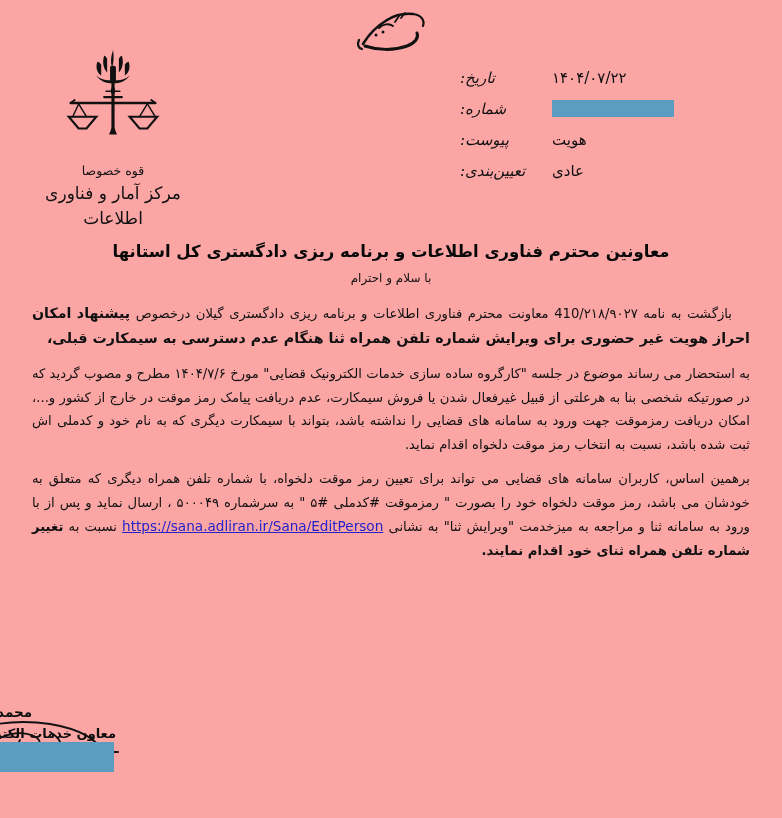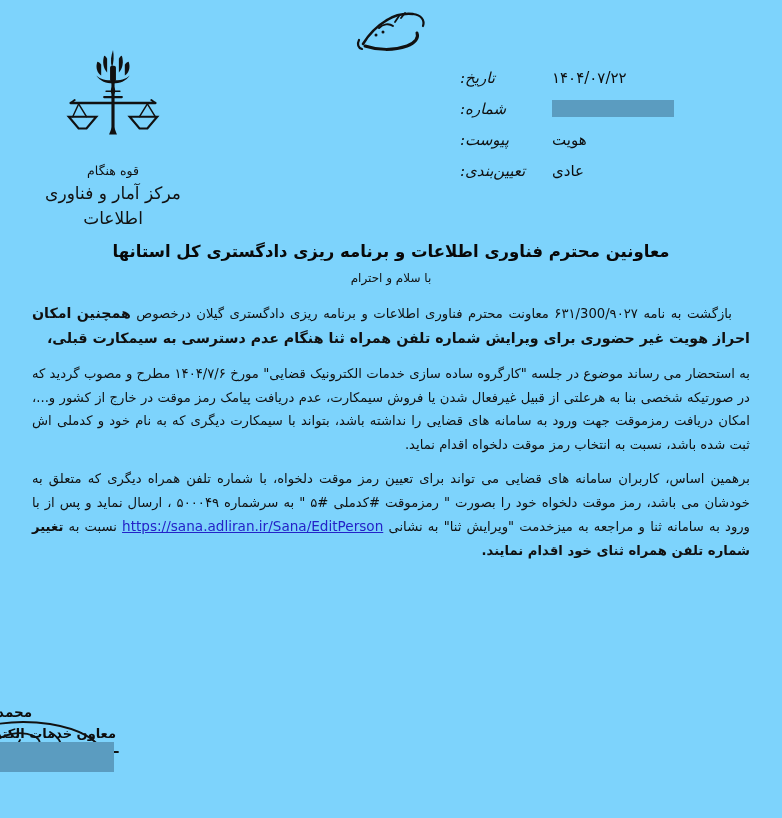--- a/index.html
+++ b/index.html
@@ -14,21 +14,21 @@
     position: relative;
     overflow: hidden;
     font-family: "DejaVu Sans", "Liberation Sans", sans-serif;
     color: #111111;
     direction: rtl;
   }
 
   .page {
     position: absolute;
     inset: 0;
-    background: #7dd3fc;
+    background: #fca5a5;
   }
 
   
   .bismillah {
     position: absolute;
     top: 4px;
     left: 0;
     right: 0;
     text-align: center;
     height: 58px;
@@ -270,33 +270,33 @@
         <path d="M20 72 L48 72 L38 84 L30 84 Z" stroke-width="2.2"></path>
         <path d="M82 72 L110 72 L100 84 L92 84 Z" stroke-width="2.2"></path>
 
         <path d="M56 52 L74 52" stroke-width="2.2"></path>
         <path d="M58 46 L72 46" stroke-width="1.6"></path>
 
         <path d="M65 80 L61 90 L69 90 Z" fill="#111" stroke-width="0"></path>
       </g>
     </svg>
     <div class="emblem-caption">
-      <span class="l1">قوه هنگام</span>
+      <span class="l1">قوه خصوصا</span>
       <span class="l2">مرکز آمار و فناوری اطلاعات</span>
     </div>
   </div>
 
   <div class="content">
 
     <h1 class="doc-title">معاونین محترم فناوری اطلاعات و برنامه ریزی دادگستری کل استانها</h1>
 
     <div class="salutation">با سلام و احترام</div>
 
     <p class="para indent">
-      <span>بازگشت به نامه ۶۳۱/300/۹۰۲۷ معاونت محترم فناوری اطلاعات و برنامه ریزی دادگستری گیلان درخصوص </span><span class="lead-bold">همچنین</span>
+      <span>بازگشت به نامه 410/۲۱۸/۹۰۲۷ معاونت محترم فناوری اطلاعات و برنامه ریزی دادگستری گیلان درخصوص </span><span class="lead-bold">پیشنهاد</span>
       <span class="lead-bold">امکان احراز هویت غیر حضوری برای ویرایش شماره تلفن همراه ثنا هنگام عدم دسترسی به سیمکارت قبلی،</span>
     </p>
 
     <p class="para">به استحضار می رساند موضوع در جلسه "کارگروه ساده سازی خدمات الکترونیک قضایی" مورخ ۱۴۰۴/۷/۶ مطرح و مصوب گردید که در صورتیکه شخصی بنا به هرعلتی از قبیل غیرفعال شدن یا فروش سیمکارت، عدم دریافت پیامک رمز موقت در خارج از کشور و...، امکان دریافت رمزموقت جهت ورود به سامانه های قضایی را نداشته باشد، بتواند با سیمکارت دیگری که به نام خود و کدملی اش ثبت شده باشد، نسبت به انتخاب رمز موقت دلخواه اقدام نماید.</p>
 
     <p class="para">
       <span>برهمین اساس، کاربران سامانه های قضایی می تواند برای تعیین رمز موقت دلخواه، با شماره تلفن همراه دیگری که متعلق به خودشان می باشد، رمز موقت دلخواه خود را بصورت " رمزموقت #کدملی #۵ " به سرشماره ۵۰۰۰۴۹ ، ارسال نماید و پس از  با ورود به سامانه ثنا و مراجعه به میزخدمت "ویرایش ثنا" به نشانی </span><a class="link" href="#">https://sana.adliran.ir/Sana/EditPerson</a><span> نسبت به </span><span class="b">تغییر شماره تلفن همراه ثنای خود اقدام نمایند.</span>
     </p>
 
 

